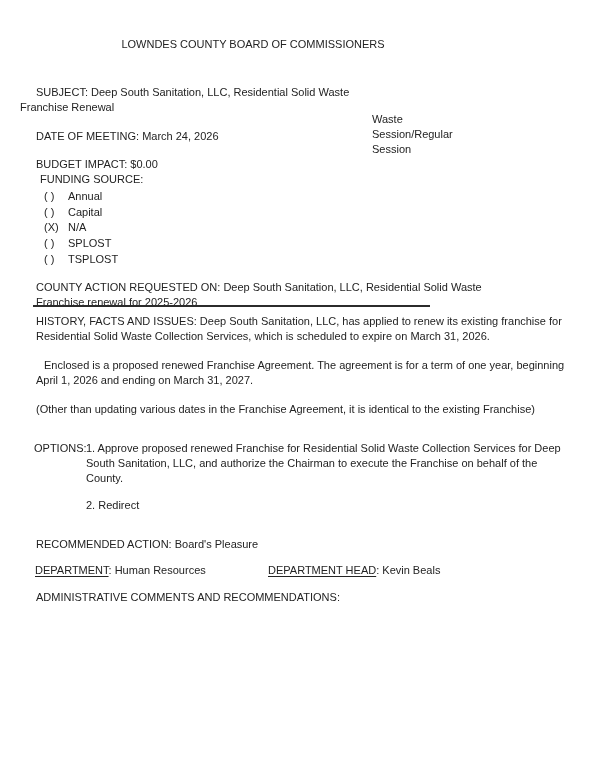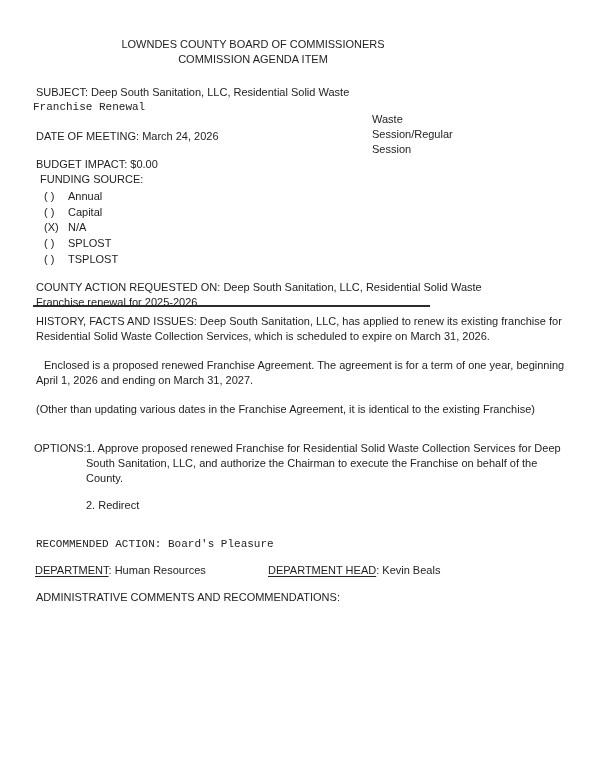--- a/index.html
+++ b/index.html
@@ -39,24 +39,23 @@
     position: absolute;
     background: #2b2b2b;
   }
 </style>
 </head>
 <body>
 
 <div class="page">
 
   <div class="ln centered" style="top:37px;">LOWNDES COUNTY BOARD OF COMMISSIONERS</div>
-  <div class="ln centered" style="top:52px;">COMMISSION AGENDA ITEM</div>
 
   <div class="ln" style="left:36px; top:85px;">SUBJECT: Deep South Sanitation, LLC, Residential Solid Waste</div>
-  <div class="ln" style="left:33px; top:100px;font-family:Liberation Mono, monospace;">Franchise Renewal</div>
+  <div class="ln" style="left:20px; top:100px;">Franchise Renewal</div>
 
   <div class="ln" style="left:372px; top:112px;">Waste</div>
   <div class="ln" style="left:372px; top:127px;">Session/Regular</div>
   <div class="ln" style="left:372px; top:142px;">Session</div>
 
   <div class="ln" style="left:36px; top:129px;">DATE OF MEETING: March 24, 2026</div>
 
   <div class="ln" style="left:36px; top:157px;">BUDGET IMPACT: $0.00</div>
   <div class="ln" style="left:40px; top:172px;">FUNDING SOURCE:</div>
 
@@ -87,21 +86,21 @@
   <div class="ln" style="left:36px; top:373px;">April 1, 2026 and ending on March 31, 2027.</div>
 
   <div class="ln" style="left:36px; top:402px;">(Other than updating various dates in the Franchise Agreement, it is identical to the existing Franchise)</div>
 
   <div class="ln" style="left:34px; top:441px;">OPTIONS:</div>
   <div class="ln" style="left:86px; top:441px;text-align:center;">1. Approve proposed renewed Franchise for Residential Solid Waste Collection Services for Deep</div>
   <div class="ln" style="left:86px; top:456px;">South Sanitation, LLC, and authorize the Chairman to execute the Franchise on behalf of the</div>
   <div class="ln" style="left:86px; top:471px;">County.</div>
   <div class="ln" style="left:86px; top:498px;text-align:right;">2. Redirect</div>
 
-  <div class="ln" style="left:36px; top:537px;font-family:Liberation Mono, monospace;">RECOMMENDED ACTION: Board's Pleasure</div>
+  <div class="ln" style="left:36px; top:537px;">RECOMMENDED ACTION: Board's Pleasure</div>
 
   <div class="ln" style="left:268px; top:563px;">
     <span class="u">DEPARTMENT HEAD</span><span>: Kevin Beals</span>
   </div>
   <div class="ln" style="left:35px; top:563px;">
     <span class="u">DEPARTMENT</span><span>: Human Resources</span>
   </div>
 
   <div class="ln" style="left:36px; top:590px;">ADMINISTRATIVE COMMENTS AND RECOMMENDATIONS:</div>
 

